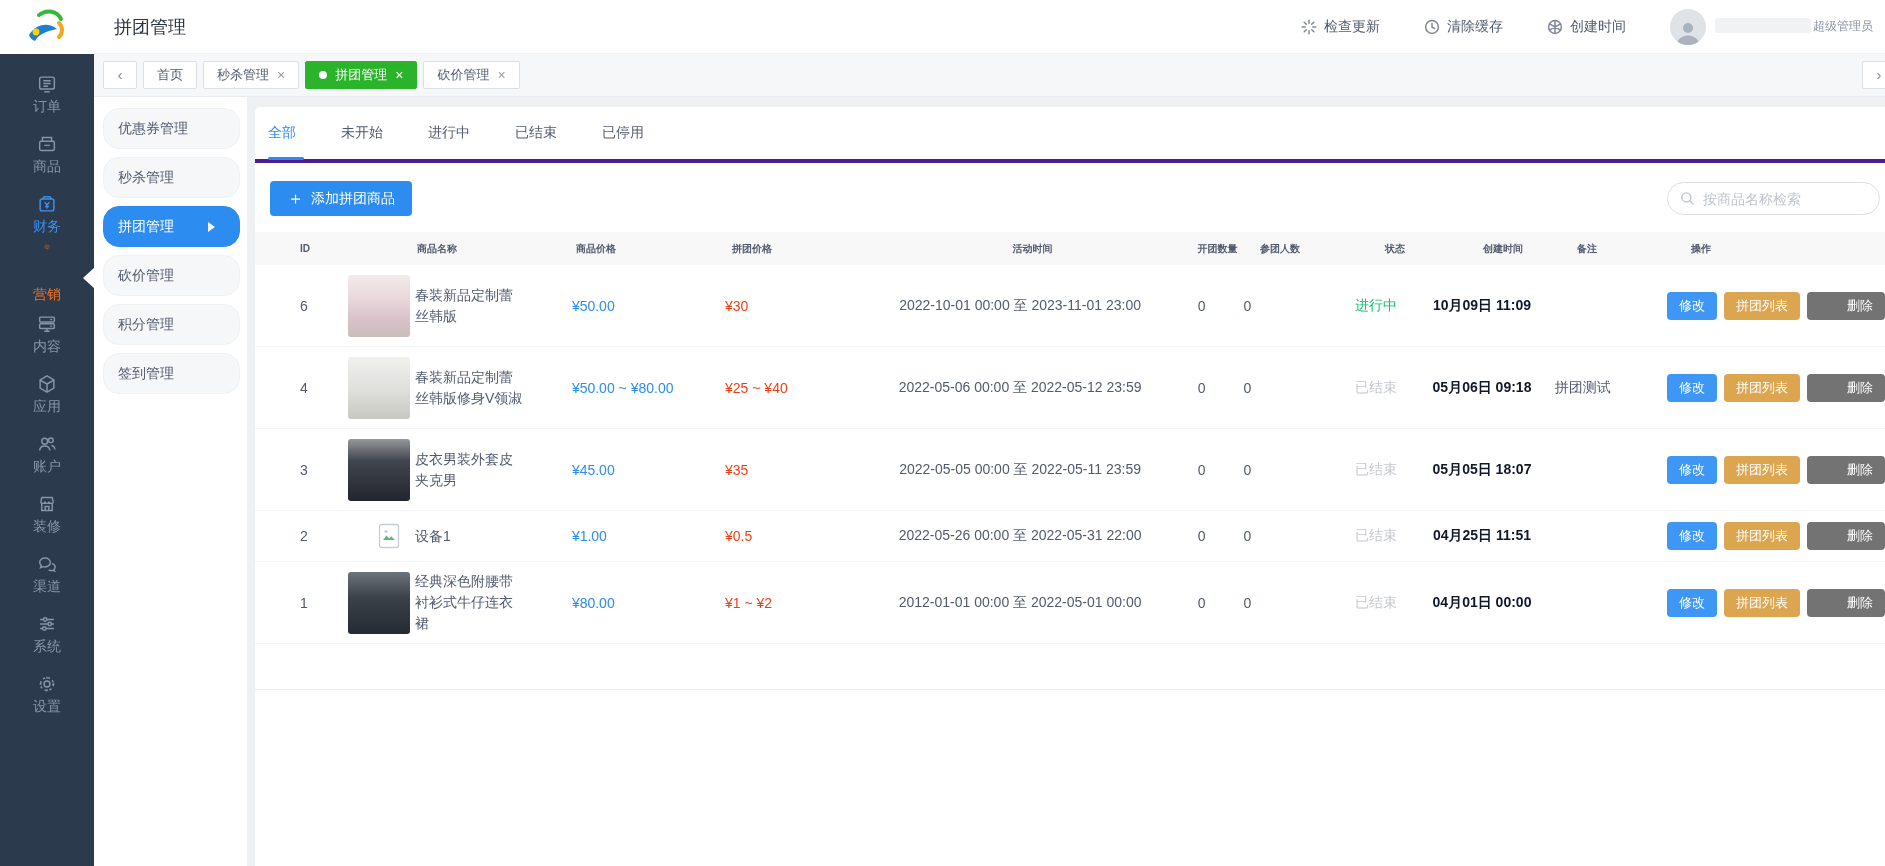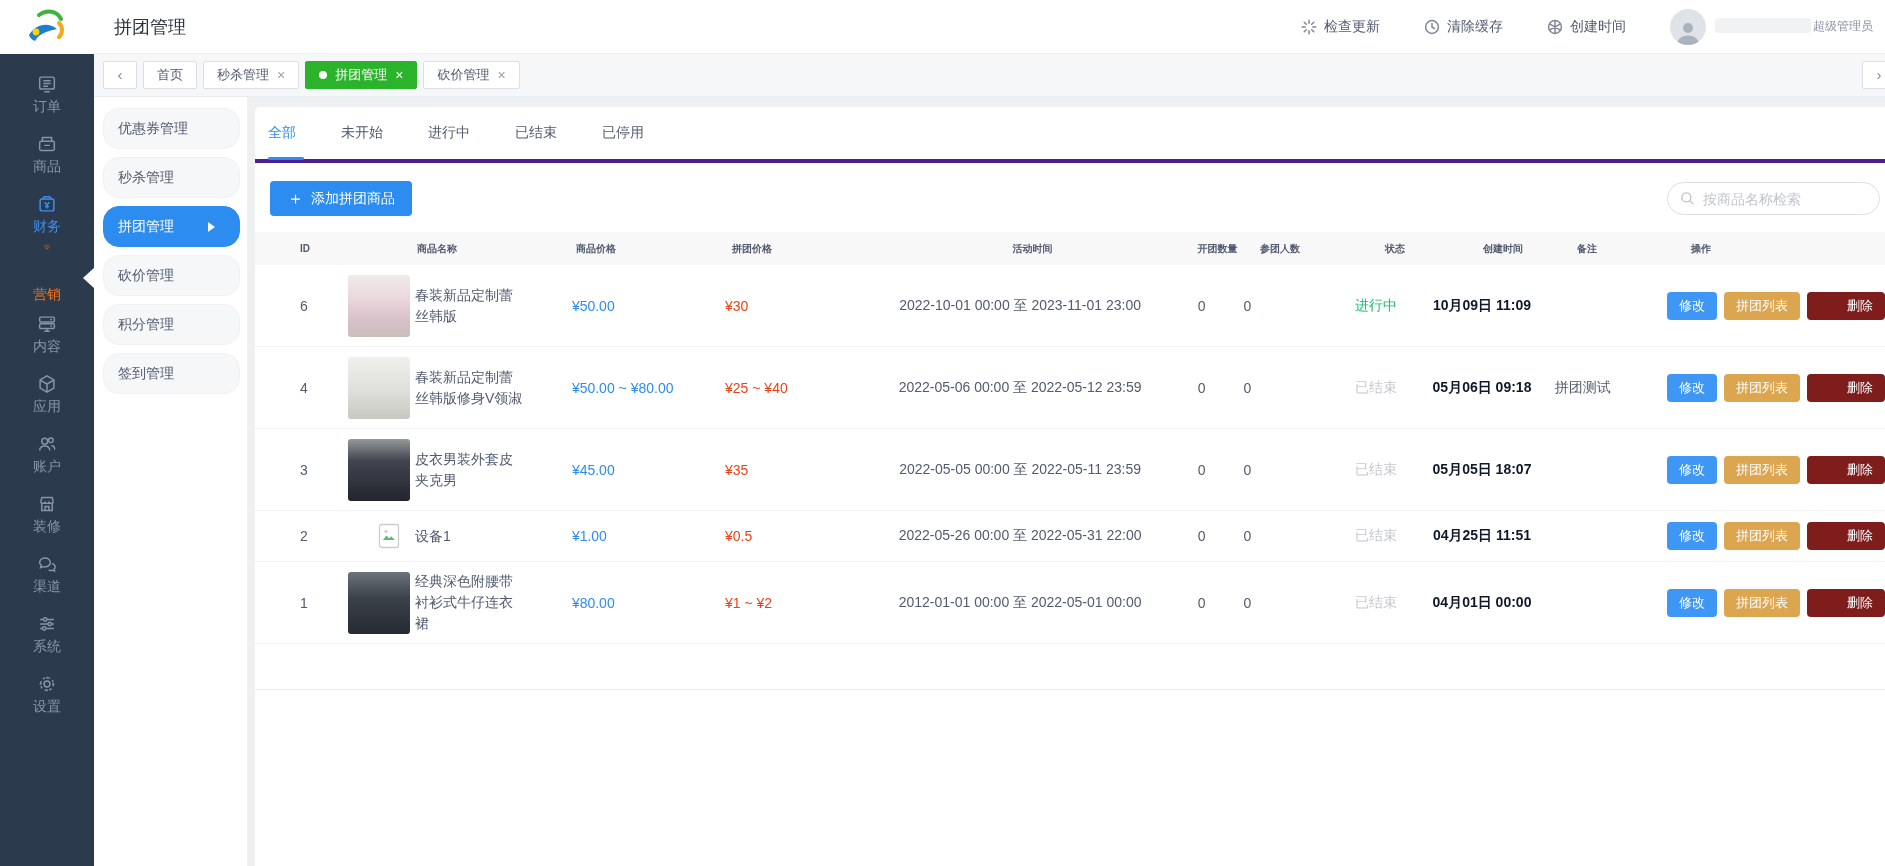--- a/index.html
+++ b/index.html
@@ -98,21 +98,21 @@
 
   .prod-img { width:62px; height:62px; border-radius:3px; background:#e8e8e8; }
   .price-blue { color:#2d8cf0; }
   .price-red { color:#ed3f14; }
   .st-running { color:#19be6b; }
   .st-ended { color:#c5c8ce; }
   .created-txt { color:#0f172a; font-weight:700; }
   .btn { height:28px; border:none; border-radius:4px; color:#fff; font-size:13px; padding:0 12px; cursor:pointer; white-space:nowrap; }
   .btn-edit { background:#3e97f4; }
   .btn-list { background:#dca550; }
-  .btn-del { background:#7f1d1d;padding-left:40px; }
+  .btn-del { background:#737373;padding-left:40px; }
   .broken-img { width:22px; height:26px; margin-left:30px; }
 
   .bottom-divider { margin-top:45px; height:1px; background:#e9ebf0; }
 </style>
 </head>
 <body>
 
 <div class="page">
 
   <aside class="sidebar">

